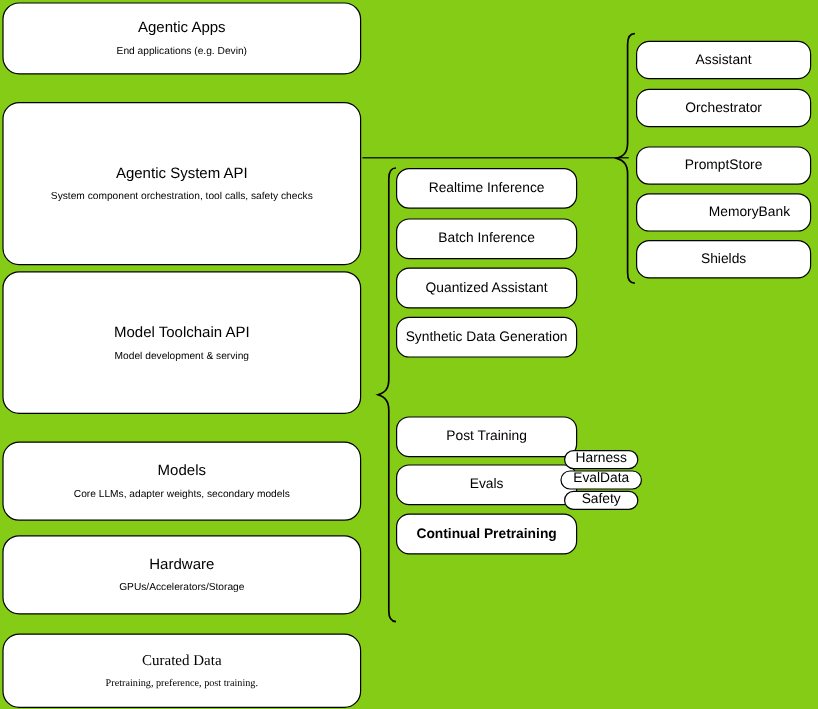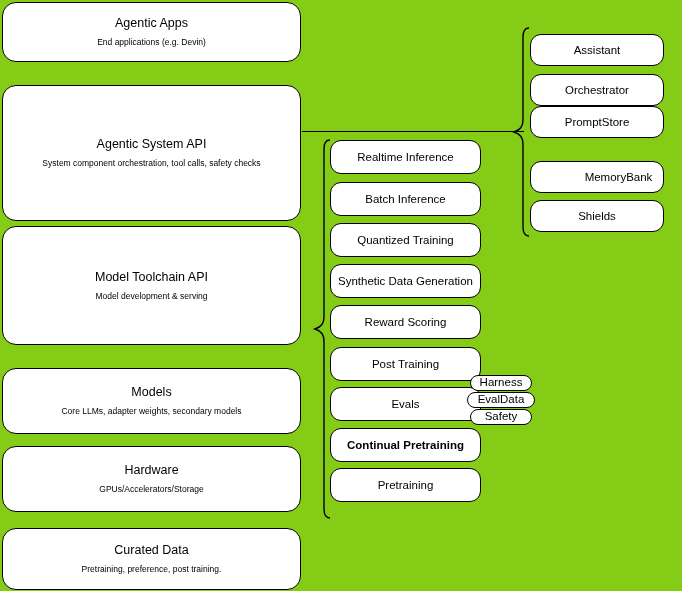--- a/index.html
+++ b/index.html
@@ -58,21 +58,21 @@
     left: 330px;
     width: 151px;
     height: 34px;
     border-radius: 11px;
   }
   .mid-box .title { font-size: 11.5px; }
 
   
   .right-box {
     left: 530px;
-    width: 134px;
+    width: 146px;
     height: 32px;
     border-radius: 11px;
   }
   .right-box .title { font-size: 11.5px; }
 
   
   .pill {
     position: absolute;
     box-sizing: border-box;
     background: #ffffff;
@@ -121,21 +121,21 @@
   <div class="box layer-box" style="top:368px;height:66px;">
     <div class="title">Models</div>
     <div class="subtitle">Core LLMs, adapter weights, secondary models</div>
   </div>
 
   <div class="box layer-box" style="top:446px;height:66px;">
     <div class="title">Hardware</div>
     <div class="subtitle">GPUs/Accelerators/Storage</div>
   </div>
 
-  <div class="box layer-box" style="top:528px;height:62px;">
+  <div class="box layer-box" style="top:528px;height:62px;font-family:Liberation Serif, serif;">
     <div class="title">Curated Data</div>
     <div class="subtitle">Pretraining, preference, post training.</div>
   </div>
 
   <div class="connector-line" style="left:302px;top:131px;width:222px;"></div>
 
   <div class="brace" style="left:312px;top:138px;">
     <svg width="20" height="382" viewBox="0 0 20 382">
       <path d="M18 2 C13 2 12 6 12 11 L12 178 C12 186 9 189 3 191 C9 193 12 196 12 204 L12 371 C12 376 13 380 18 380" fill="none" stroke="#000000" stroke-width="1.4"></path>
     </svg>
@@ -147,58 +147,52 @@
     </svg>
   </div>
 
   <div class="box mid-box" style="top:140px;">
     <div class="title">Realtime Inference</div>
   </div>
   <div class="box mid-box" style="top:182px;">
     <div class="title">Batch Inference</div>
   </div>
   <div class="box mid-box" style="top:223px;">
-    <div class="title">Quantized Training</div>
+    <div class="title">Quantized Assistant</div>
   </div>
   <div class="box mid-box" style="top:264px;">
     <div class="title">Synthetic Data Generation</div>
   </div>
-  <div class="box mid-box" style="top:305px;">
-    <div class="title">Reward Scoring</div>
-  </div>
   <div class="box mid-box" style="top:347px;">
     <div class="title">Post Training</div>
   </div>
   <div class="box mid-box" style="top:387px;">
     <div class="title">Evals</div>
   </div>
   <div class="box mid-box" style="top:428px;font-weight:bold;">
     <div class="title">Continual Pretraining</div>
   </div>
-  <div class="box mid-box" style="top:468px;">
-    <div class="title">Pretraining</div>
-  </div>
 
   <div class="pill" style="left:470px;top:375px;width:62px;height:16px;">
     <span>Harness</span>
   </div>
   <div class="pill" style="left:467px;top:392px;width:68px;height:16px;">
     <span>EvalData</span>
   </div>
   <div class="pill" style="left:470px;top:409px;width:62px;height:16px;">
     <span>Safety</span>
   </div>
 
   <div class="box right-box" style="top:34px;">
     <div class="title">Assistant</div>
   </div>
   <div class="box right-box" style="top:74px;">
     <div class="title">Orchestrator</div>
   </div>
-  <div class="box right-box" style="top:106px;text-align:right;">
+  <div class="box right-box" style="top:122px;text-align:right;">
     <div class="title">PromptStore</div>
   </div>
   <div class="box right-box" style="top:161px;padding-left:43px;">
     <div class="title">MemoryBank</div>
   </div>
   <div class="box right-box" style="top:200px;">
     <div class="title">Shields</div>
   </div>
 
 </div>

